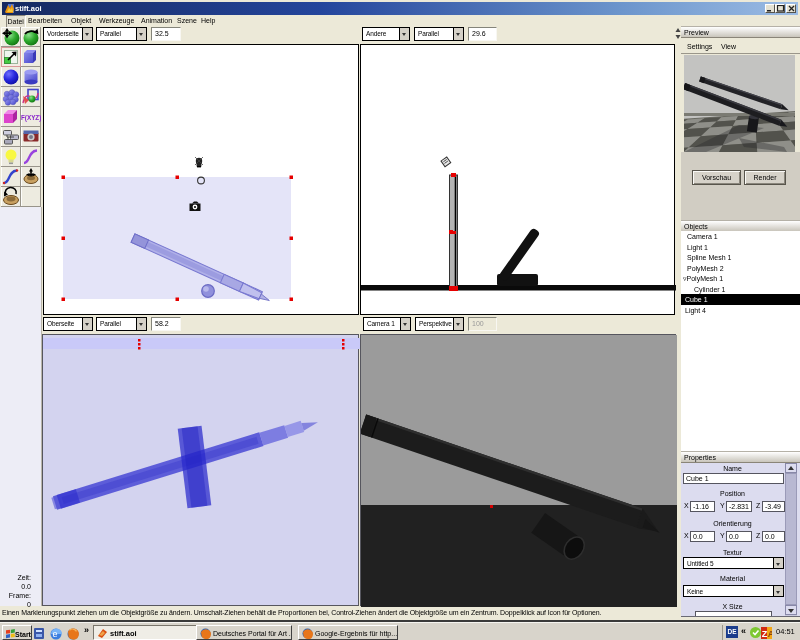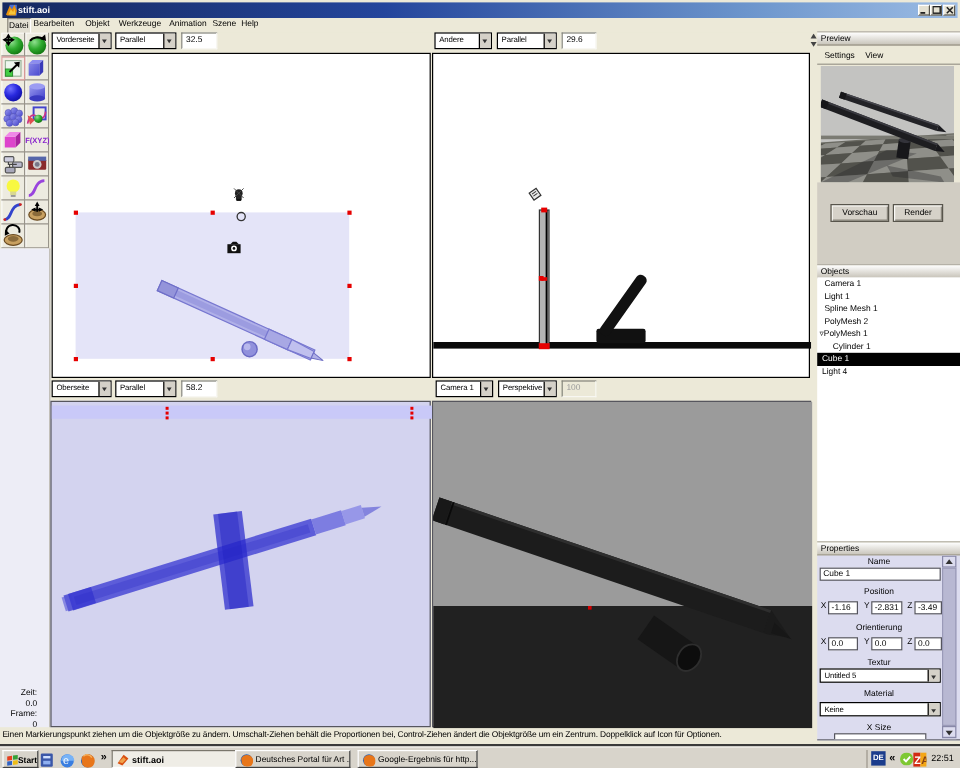--- a/index.html
+++ b/index.html
@@ -550,14 +550,14 @@
   <svg width="11" height="11" style="position:absolute;left:750px;top:4px;">
       <circle cx="5.5" cy="5.5" r="5.5" fill="#7ec832"></circle>
       <path d="M3 5.5 L5 7.5 L8.5 3.5" stroke="#fff" stroke-width="1.6" fill="none"></path>
     </svg>
   <svg width="11" height="12" style="position:absolute;left:761px;top:3.5px;">
       <rect x="0" y="0" width="6" height="12" fill="#d22a12"></rect>
       <rect x="6" y="0" width="6" height="12" fill="#f4a716"></rect>
       <text x="0.8" y="9.5" font-size="9" font-weight="bold" fill="#fff" font-family="Liberation Sans">Z</text>
       <text x="6.8" y="9.5" font-size="9" font-weight="bold" fill="#841">A</text>
     </svg>
-  <span style="position:absolute;left:776px;top:4px;font-size:7.5px;">22:51</span>
+  <span style="position:absolute;left:776px;top:4px;font-size:7.5px;">04:51</span>
 </div>
 
 </body></html>

